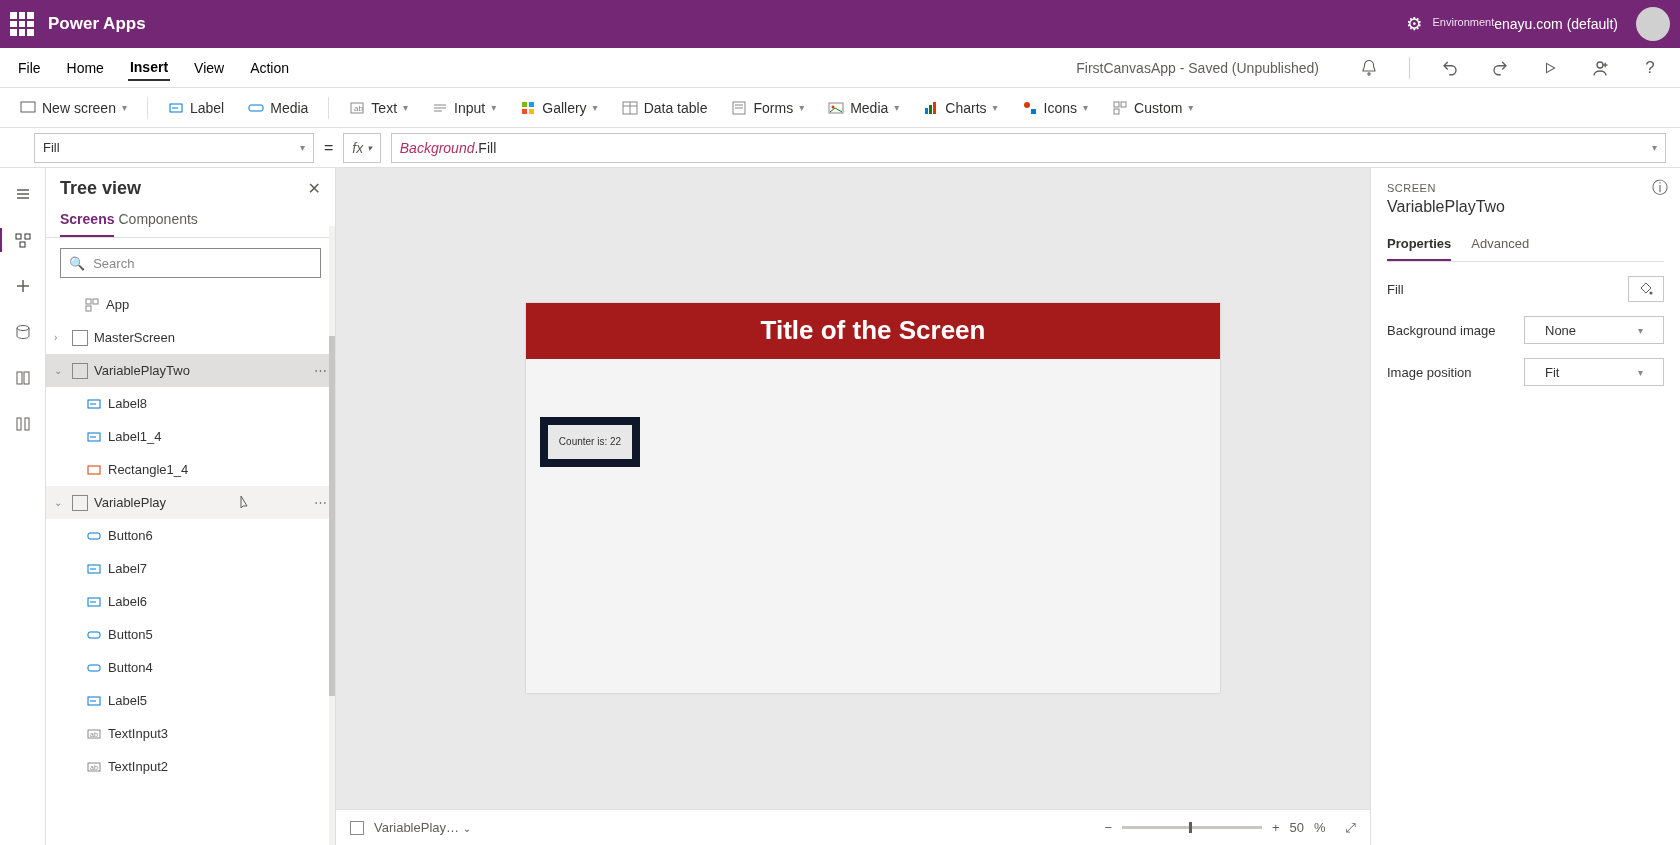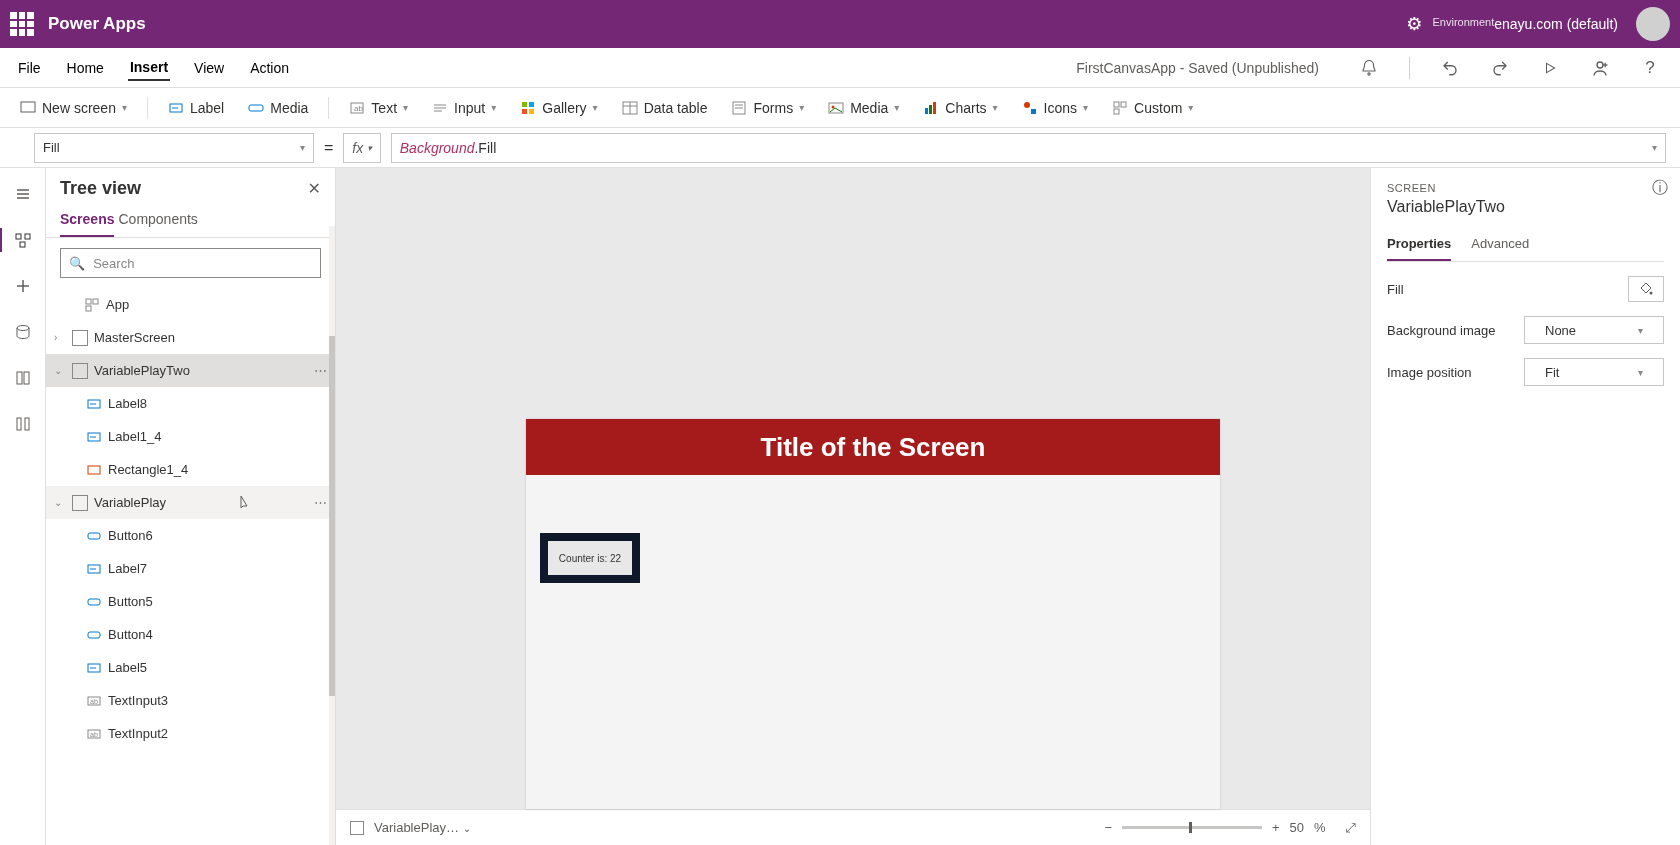--- a/index.html
+++ b/index.html
@@ -63,21 +63,21 @@
 .tree-row .chev { font-size: 10px; color: #888; width: 12px; }
 .tree-row .ticon { width: 16px; height: 16px; display: inline-flex; align-items: center; justify-content: center; }
 .tree-row .more { margin-left: auto; color: #605e5c; }
 .ticon.screen { border: 1px solid #888; }
 .ticon.label svg, .ticon.button svg, .ticon.rect svg, .ticon.text svg, .ticon.app svg { width: 14px; height: 14px; }
 .tree-panel .vscroll { position: absolute; right: 0; top: 58px; bottom: 0; width: 6px; background: #f3f2f1; }
 .tree-panel .vscroll .thumb { position: absolute; left: 0; width: 6px; background: #c8c6c4; }
 
 
 .canvas-wrap { flex: 1; background: #e9e9e9; position: relative; display: flex; flex-direction: column; }
-.canvas-stage { flex: 1; position: relative; display: flex; align-items: flex-end; justify-content: center; padding-top: 18px; margin-left: 40px; }
+.canvas-stage { flex: 1; position: relative; display: flex; align-items: center; justify-content: center; padding-top: 18px; margin-left: 40px; }
 .canvas-screen { width: 694px; height: 390px; background: #f4f4f4; position: relative; box-shadow: 0 0 2px rgba(0,0,0,.2); }
 .title-bar { height: 56px; background: #a51b1b; color: #fff; display: flex; align-items: center; justify-content: center; font-size: 26px; font-weight: 700; }
 .canvas-btn { position: absolute; left: 14px; top: 114px; width: 100px; height: 50px; border: 8px solid #0f172a; background: #e8e8e8; display: flex; align-items: center; justify-content: center; font-size: 10px; color: #333; }
 
 .canvas-footer { height: 36px; background: #fff; border-top: 1px solid #e1dfdd; display: flex; align-items: center; padding: 0 14px; gap: 10px; font-size: 13px; color: #605e5c; }
 .canvas-footer .spacer { flex: 1; }
 .zoom-slider { width: 140px; height: 3px; background: #c8c6c4; position: relative; }
 .zoom-slider .thumb { width: 3px; height: 11px; background: #605e5c; position: absolute; top: -4px; }
 
 
@@ -443,20 +443,30 @@
         <span class="ticon label">
             <svg viewBox="0 0 14 14">
               <rect x="1" y="3" width="12" height="8" fill="none" stroke="#0078d4"></rect>
               <line x1="3" y1="7" x2="9" y2="7" stroke="#0078d4"></line>
             </svg>
           </span>
         <span>Label7</span>
       </div>
       <div class="tree-row">
         <span class="ind" style="width:26px;"></span>
+        <span class="ticon label">
+            <svg viewBox="0 0 14 14">
+              <rect x="1" y="3" width="12" height="8" fill="none" stroke="#0078d4"></rect>
+              <line x1="3" y1="7" x2="9" y2="7" stroke="#0078d4"></line>
+            </svg>
+          </span>
+        <span>Label6</span>
+      </div>
+      <div class="tree-row">
+        <span class="ind" style="width:26px;"></span>
         <span class="ticon button">
             <svg viewBox="0 0 14 14">
               <rect x="1" y="4" width="12" height="6" rx="2" fill="none" stroke="#0078d4"></rect>
             </svg>
           </span>
         <span>Button5</span>
       </div>
       <div class="tree-row">
         <span class="ind" style="width:26px;"></span>
         <span class="ticon button">

